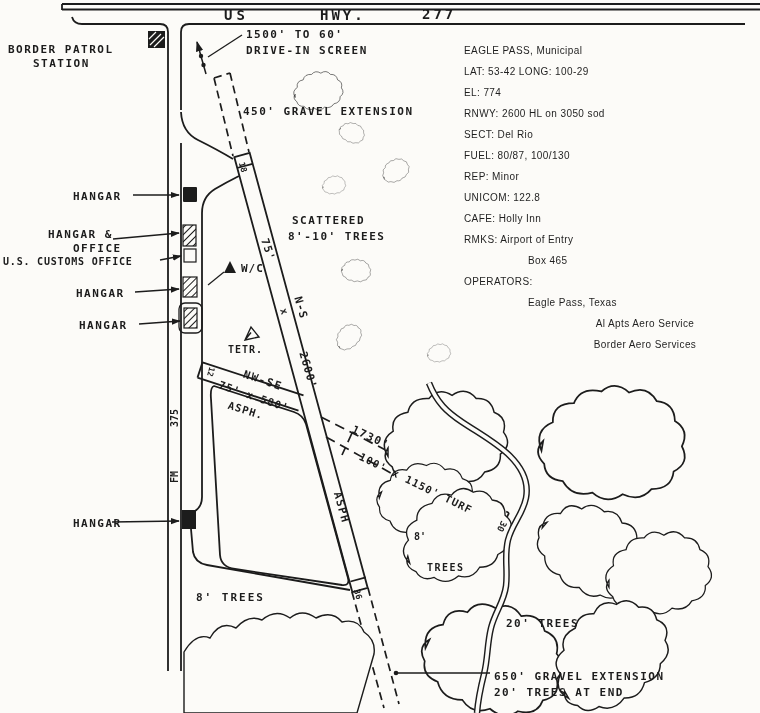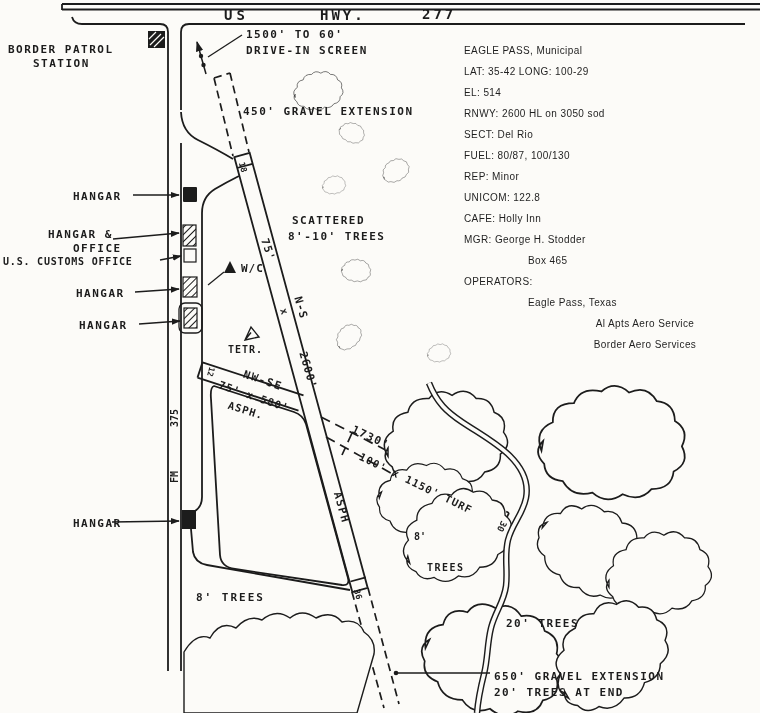--- a/index.html
+++ b/index.html
@@ -172,29 +172,29 @@
     <text class="mlab" x="414" y="540" font-size="10">8'</text>
     <text class="mlab" x="427" y="571" font-size="10" letter-spacing="1.5">TREES</text>
     <text class="mlab" x="506" y="627" font-size="11" letter-spacing="1.5">20' TREES</text>
     <text class="mlab" x="494" y="680" font-size="11" letter-spacing="1.5">650' GRAVEL EXTENSION</text>
     <text class="mlab" x="494" y="696" font-size="11" letter-spacing="1.5">20' TREES AT END</text>
   </g>
 </svg>
 
 <div id="info">
   <div class="ln">EAGLE PASS, Municipal</div>
-  <div class="ln">LAT: 35-42 LONG: 100-29</div>
-  <div class="ln">EL: 514</div>
+  <div class="ln">LAT: 53-42 LONG: 100-29</div>
+  <div class="ln">EL: 774</div>
   <div class="ln">RNWY: 2600 HL on 3050 sod</div>
   <div class="ln">SECT: Del Rio</div>
   <div class="ln">FUEL: 80/87, 100/130</div>
   <div class="ln">REP: Minor</div>
   <div class="ln">UNICOM: 122.8</div>
   <div class="ln">CAFE: Holly Inn</div>
-  <div class="ln">MGR: George H. Stodder</div>
+  <div class="ln">RMKS: Airport of Entry</div>
   <div class="ln ind1">Box 465</div>
   <div class="ln">OPERATORS:</div>
   <div class="ln ind1">Eagle Pass, Texas</div>
   <div class="ln ind2">Al Apts Aero Service</div>
   <div class="ln ind2">Border Aero Services</div>
 </div>
 
 </div>
 
 </body></html>

